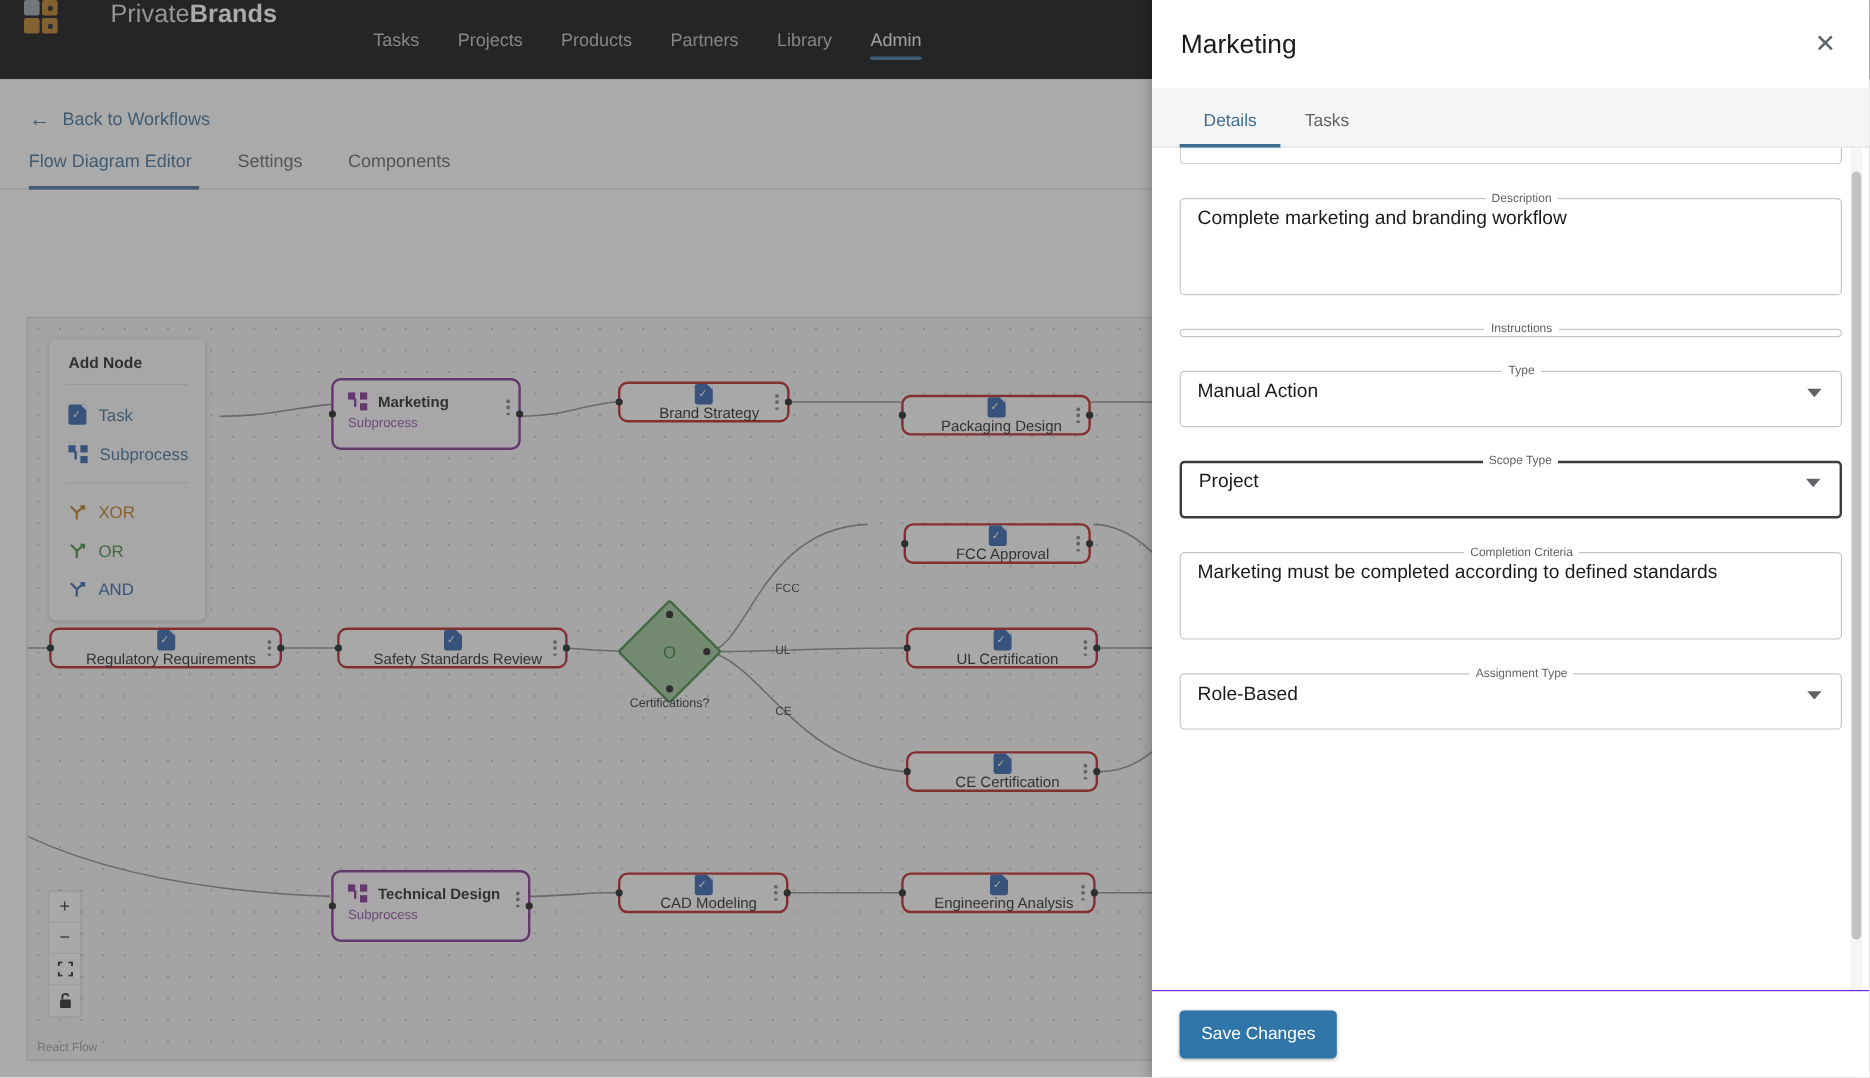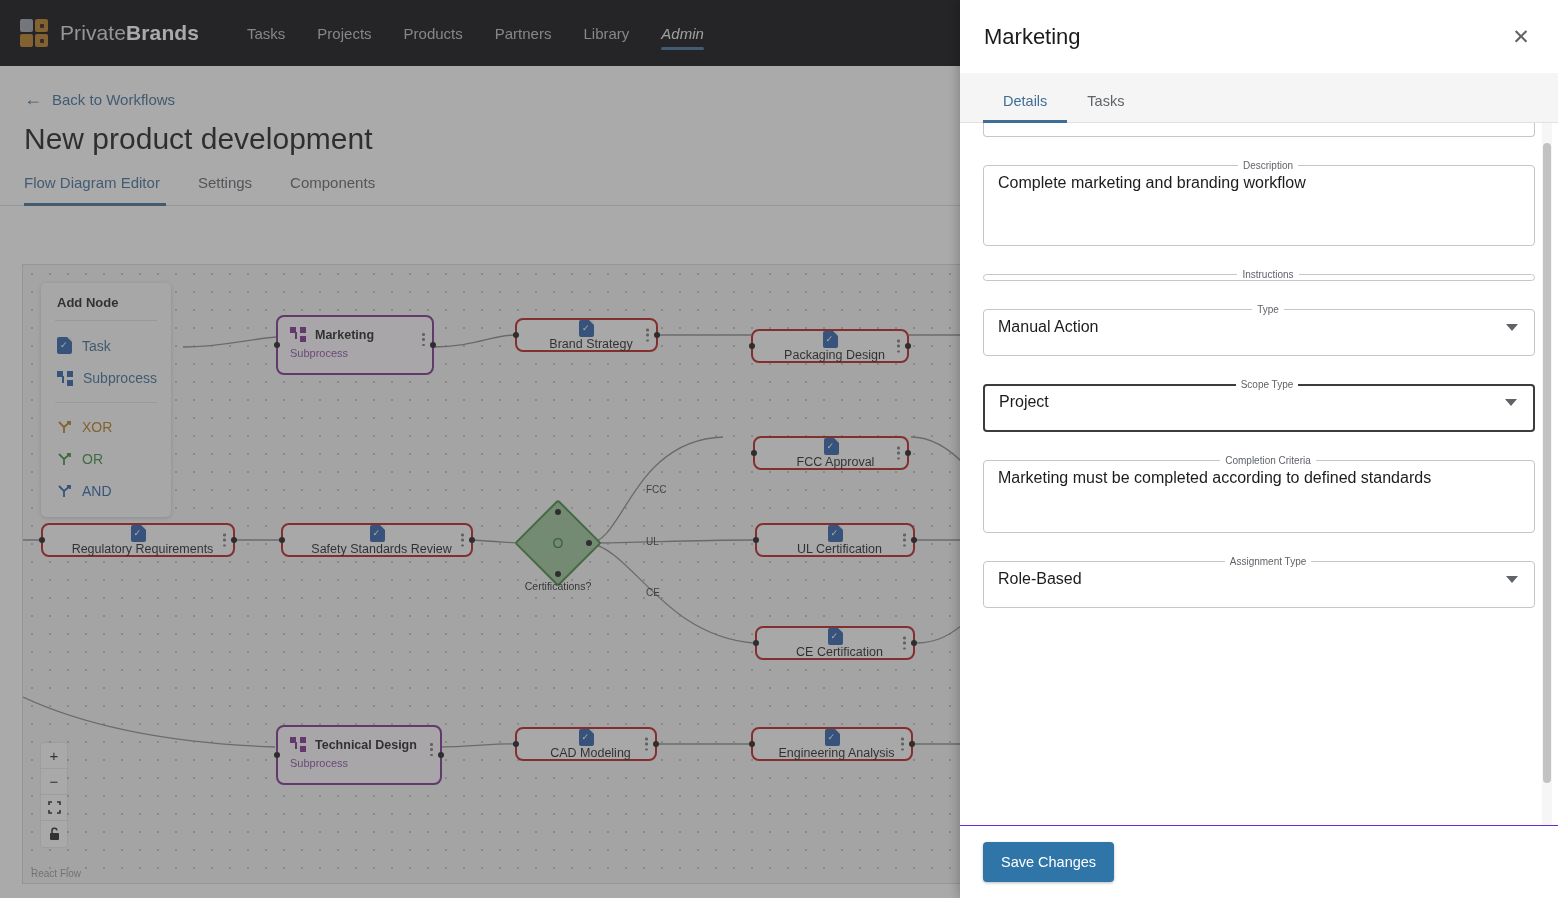--- a/index.html
+++ b/index.html
@@ -9,35 +9,35 @@
     background: #ffffff;
     overflow: hidden;
   }
   #root { position: relative; width: 1558px; height: 898px; }
 
   
   .app { position: absolute; inset: 0; background: #ffffff; }
 
   .topbar {
     position: absolute; left: 0; top: 0; width: 1558px; height: 66px;
-    background: #0b0b0d; display: flex; align-items: center; padding-left: 20px;
+    background: #0b0b0d; display: flex; padding-left: 20px; gap: 32px;
   }
   .logo-mark { width: 28px; height: 28px; display: grid;
     grid-template-columns: 13px 13px; grid-template-rows: 13px 13px; gap: 2px; }
   .lq { border-radius: 2px; position: relative; }
   .lq.gray { background: #9aa0a6; }
   .lq.orange { background: #b7791f; }
   .lq.dot::after { content: ""; position: absolute; left: 50%; top: 50%;
     width: 4px; height: 4px; margin: -2px 0 0 -2px; background: #1a1a1a; border-radius: 1px; }
   .brand { margin-left: 12px; font-size: 21px; color: #d8d8d8; letter-spacing: .1px; }
   .brand b { color: #ffffff; font-weight: 700; }
   .topnav { display: flex; align-items: center; gap: 32px; margin-left: 48px; height: 66px; }
   .topnav a { color: #b9bcc0; font-size: 15px; text-decoration: none; position: relative;
     height: 66px; display: flex; align-items: center; }
-  .topnav a.active { color: #e8eaed; font-style: italic; }
+  .topnav a.active { color: #e8eaed; }
   .topnav a.active::after { content: ""; position: absolute; left: 0; right: 0; bottom: 16px;
     height: 3px; background: #3d6f9e; border-radius: 2px; }
 
   .page { position: absolute; left: 0; top: 66px; right: 0; bottom: 0; background: #fff; }
   .back-row { display: flex; align-items: center; gap: 10px; padding: 24px 0 0 24px;
     color: #3f6e96; font-size: 15px; }
   .back-arrow { font-size: 18px; line-height: 1; }
   .page-title { font-size: 30px; font-weight: 400; color: #1b1b1b; padding: 14px 0 0 24px; }
 
   .tabs { display: flex; gap: 0; padding: 18px 0 0 24px; border-bottom: 1px solid #dedede;
@@ -198,21 +198,20 @@
         <a href="#">Library</a>
         <a href="#" class="active">Admin</a>
       </nav>
     </div>
 
     <div class="page">
       <div class="back-row">
         <span class="back-arrow">←</span>
         <span>Back to Workflows</span>
       </div>
-      <div class="page-title">New product development</div>
       <div class="tabs">
         <div class="tab active">Flow Diagram Editor</div>
         <div class="tab">Settings</div>
         <div class="tab">Components</div>
       </div>
 
       <div class="canvas-wrap">
         <div class="canvas"></div>
 
         <svg class="edges">

